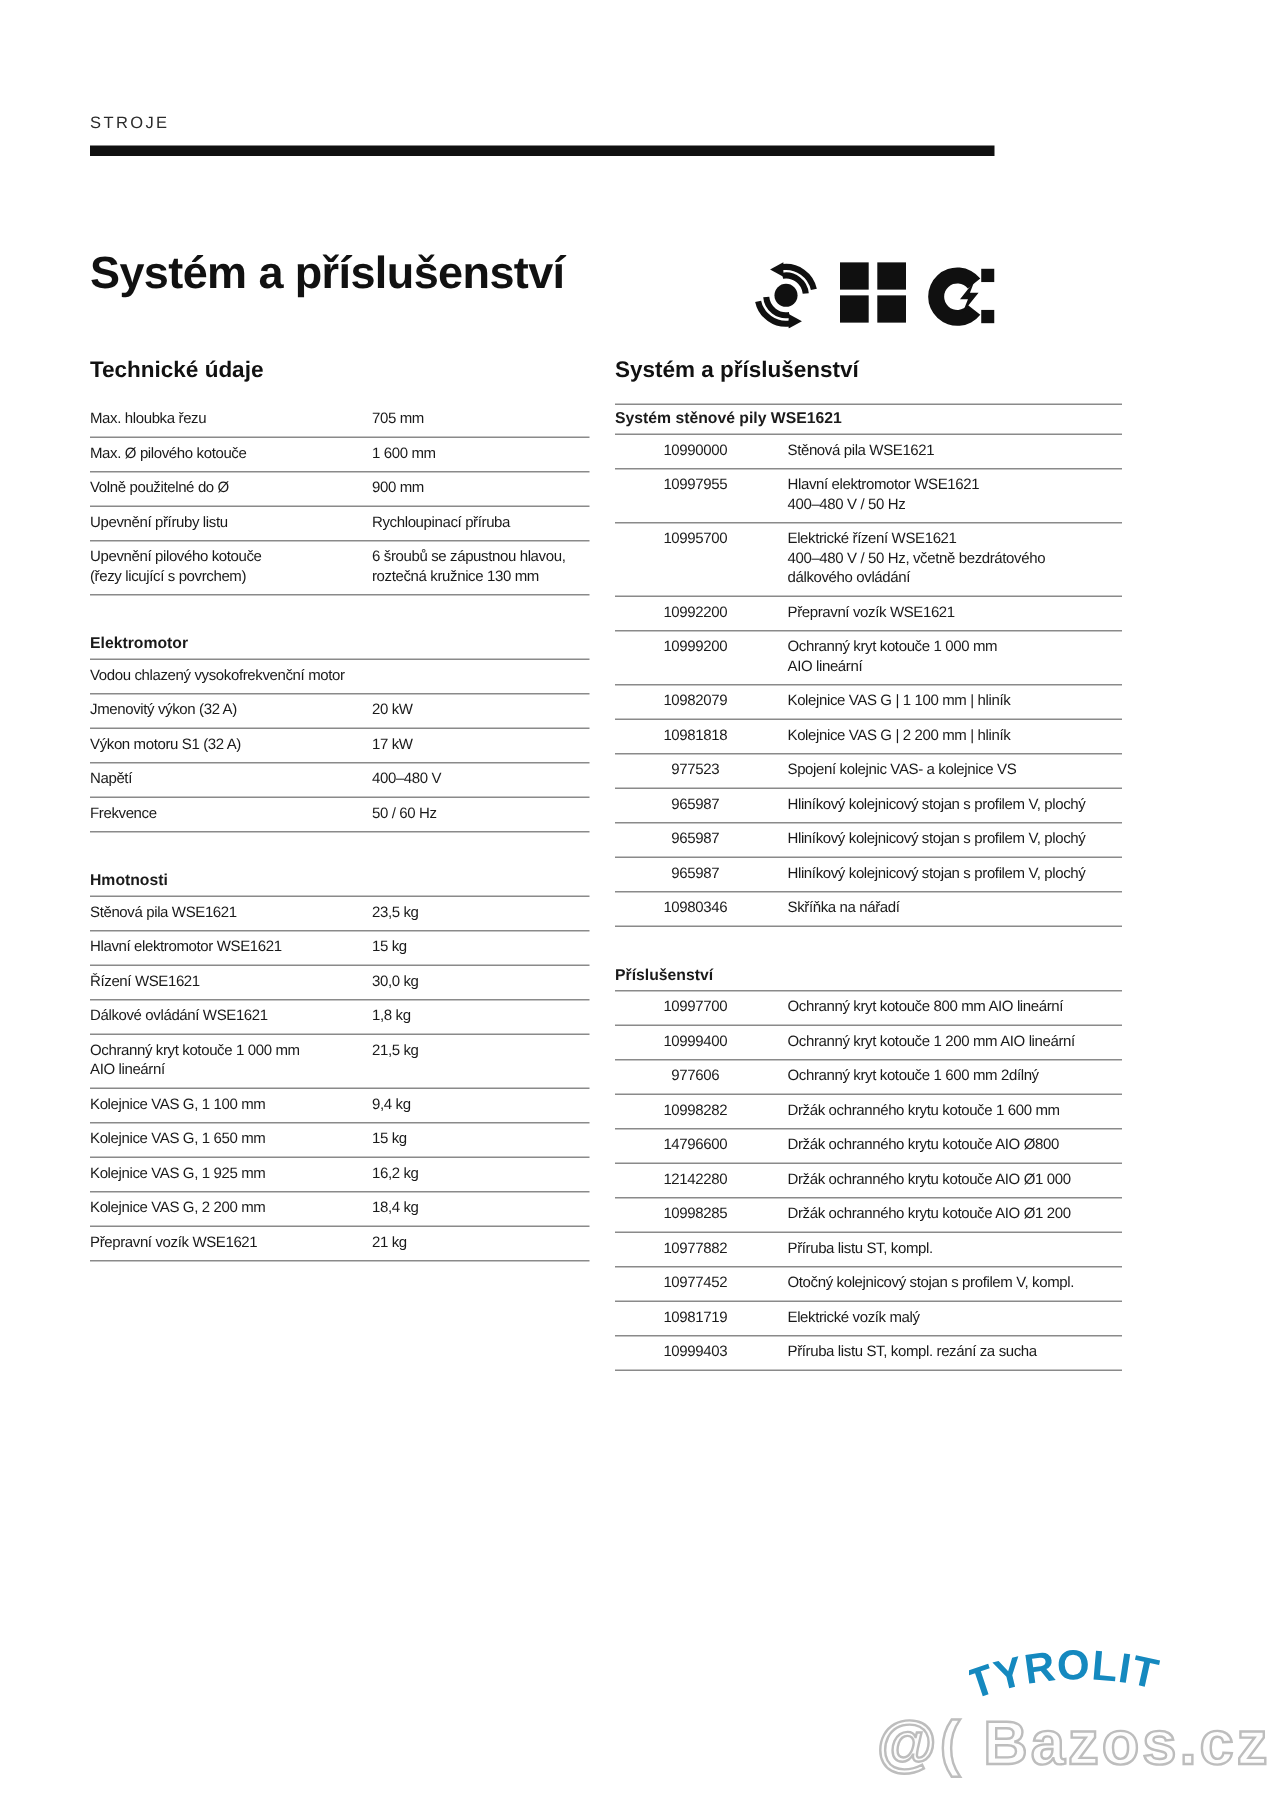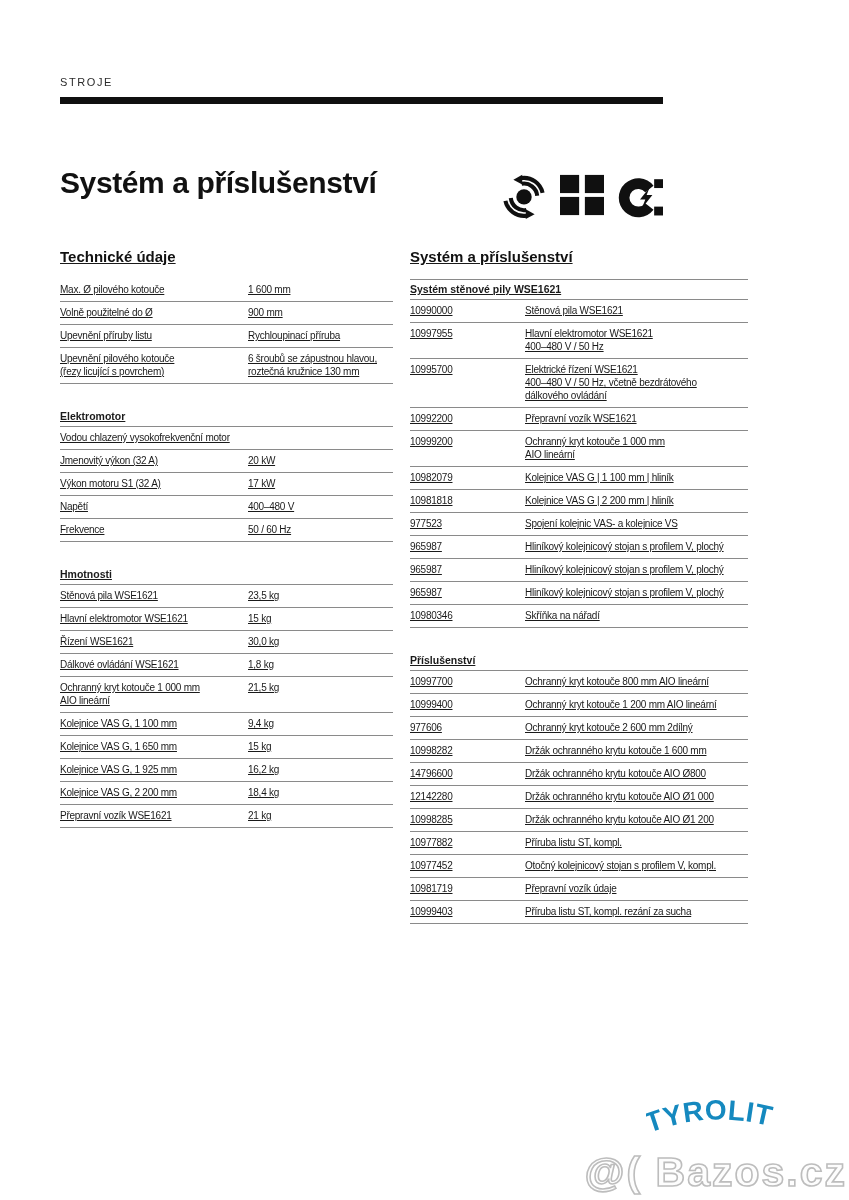--- a/index.html
+++ b/index.html
@@ -24,47 +24,47 @@
   .title-row {
     margin-top: 62px;
     display: flex; justify-content: space-between; align-items: flex-start;
   }
   .title-row h1 {
     margin: 0; font-size: 30px; font-weight: bold; letter-spacing: -0.4px; color: #111;
   }
   .hdr-icons { display: flex; gap: 13px; margin-top: 7px; }
   .hdr-icons svg { display: block; }
 
-  .columns { display: flex; gap: 17px; margin-top: 29px; text-decoration: underline; }
+  .columns { display: flex; gap: 17px; margin-top: 19px; }
   .col-left  { width: 333px; flex: none; }
   .col-right { width: 338px; flex: none; }
   .col h2 { margin: 0 0 14px 0; font-size: 15px; font-weight: bold; color: #111; }
 
   .section + .section { margin-top: 23px; }
   .sec-title {
     font-size: 10.5px; font-weight: bold; line-height: 12px;
     padding: 3px 0 4px; border-bottom: 1px solid #8a8a8a;
   }
   .section:first-child .sec-title { border-top: 1px solid #8a8a8a; }
   .row {
     display: flex; border-bottom: 1px solid #8a8a8a;
     padding: 4px 0 5px;
   }
   .cell {
     font-size: 10px; line-height: 13px; letter-spacing: -0.25px;
     white-space: pre-line; color: #1a1a1a;
   }
   .col-left  .c1 { width: 188px; flex: none; padding-right: 8px; }
-  .col-right .c1 { width: 115px; flex: none; padding-right: 8px; }
+  .col-right .c1 { width: 115px; flex: none; padding-right: 8px; text-align: center; }
   .c2 { flex: 1; }
   .c1.full { width: auto; flex: 1; padding-right: 0; }
 
   .tyrolit-logo { position: absolute; top: 1086px; right: 55px; }
   .watermark {
-    position: absolute; right: 2px; bottom: 4px;
+    position: absolute; right: 2px; bottom: 14px;
     font-size: 41px; font-weight: bold; letter-spacing: 2px;
     color: #fdfdfd;
     -webkit-text-stroke: 1.6px #bdbdbd;
   }
 </style>
 </head>
 <body>
 
 <div class="content">
 
@@ -104,20 +104,24 @@
       </svg>
     </div>
   </div>
 
   <div class="columns">
     <div class="col col-left">
       <h2>Technické údaje</h2>
       <div>
           <div class="section">
             <div class="row">
+              <div class="cell c1">Max. hloubka řezu</div>
+              <div class="cell c2">705 mm</div>
+            </div>
+            <div class="row">
               <div class="cell c1">Max. Ø pilového kotouče</div>
               <div class="cell c2">1 600 mm</div>
             </div>
             <div class="row">
               <div class="cell c1">Volně použitelné do Ø</div>
               <div class="cell c2">900 mm</div>
             </div>
             <div class="row">
               <div class="cell c1">Upevnění příruby listu</div>
               <div class="cell c2">Rychloupinací příruba</div>
@@ -260,21 +264,21 @@
             <div class="row">
               <div class="cell c1">10997700</div>
               <div class="cell c2">Ochranný kryt kotouče 800 mm AIO lineární</div>
             </div>
             <div class="row">
               <div class="cell c1">10999400</div>
               <div class="cell c2">Ochranný kryt kotouče 1 200 mm AIO lineární</div>
             </div>
             <div class="row">
               <div class="cell c1">977606</div>
-              <div class="cell c2">Ochranný kryt kotouče 2 600 mm 2dílný</div>
+              <div class="cell c2">Ochranný kryt kotouče 1 600 mm 2dílný</div>
             </div>
             <div class="row">
               <div class="cell c1">10998282</div>
               <div class="cell c2">Držák ochranného krytu kotouče 1 600 mm</div>
             </div>
             <div class="row">
               <div class="cell c1">14796600</div>
               <div class="cell c2">Držák ochranného krytu kotouče AIO Ø800</div>
             </div>
             <div class="row">
@@ -288,21 +292,21 @@
             <div class="row">
               <div class="cell c1">10977882</div>
               <div class="cell c2">Příruba listu ST, kompl.</div>
             </div>
             <div class="row">
               <div class="cell c1">10977452</div>
               <div class="cell c2">Otočný kolejnicový stojan s profilem V, kompl.</div>
             </div>
             <div class="row">
               <div class="cell c1">10981719</div>
-              <div class="cell c2">Přepravní vozík údaje</div>
+              <div class="cell c2">Elektrické vozík malý</div>
             </div>
             <div class="row">
               <div class="cell c1">10999403</div>
               <div class="cell c2">Příruba listu ST, kompl. rezání za sucha</div>
             </div>
           </div>
         </div>
     </div>
   </div>
 

